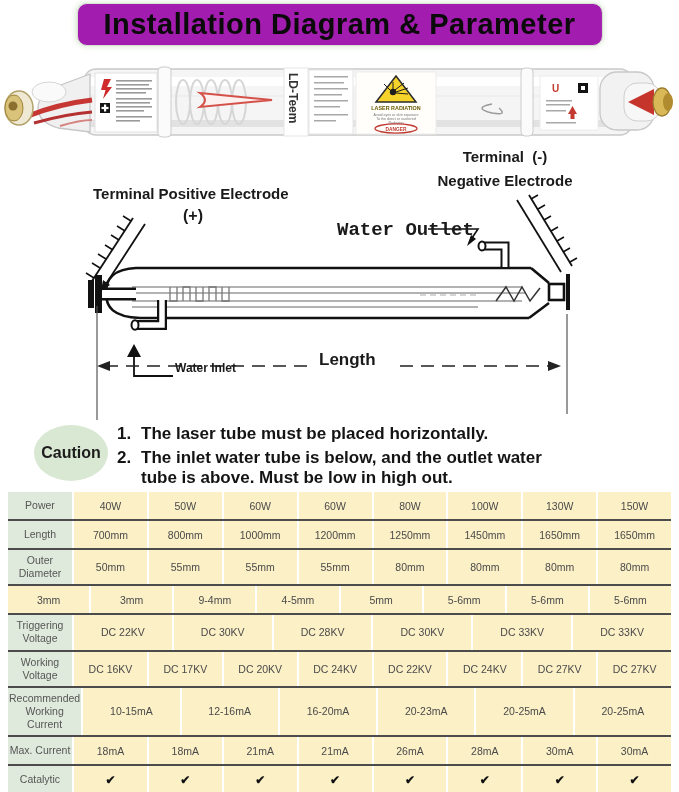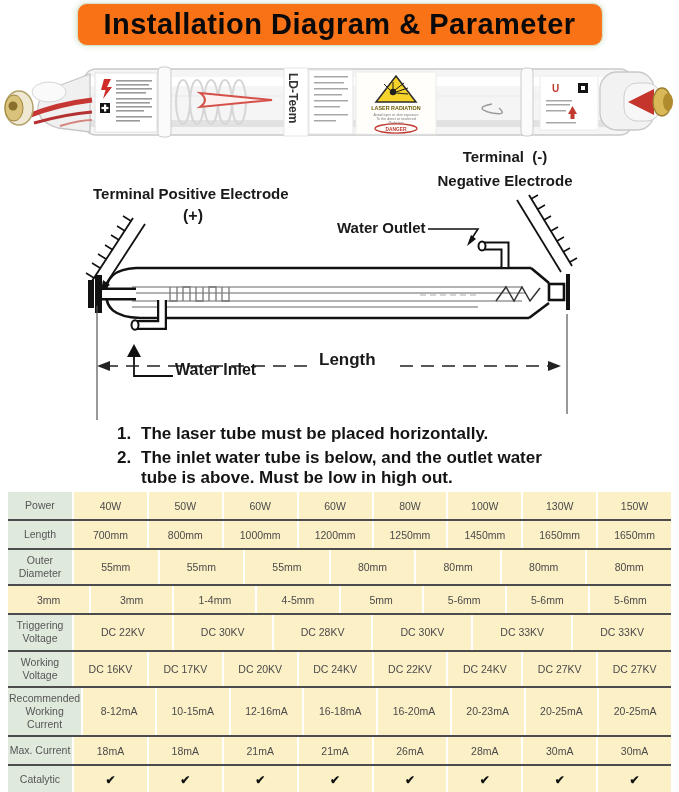--- a/index.html
+++ b/index.html
@@ -1,35 +1,35 @@
 <!DOCTYPE html>
 <html><head>
 <meta charset="utf-8">
 <style>
   html,body{margin:0;padding:0;background:#fff;}
   .page{position:relative;width:679px;height:792px;background:#ffffff;overflow:hidden;
         font-family:"Liberation Sans",sans-serif;color:#111;}
 
   
   .title-box{position:absolute;top:3px;left:50%;transform:translateX(-50%);
-    background:#f97316;border:1px solid #d7e3d1;box-shadow:0 0 6px #d3e4cb;
+    background:#a21caf;border:1px solid #d7e3d1;box-shadow:0 0 6px #d3e4cb;
     border-radius:10px;padding:4px 26px;white-space:nowrap;
     font-size:29px;font-weight:bold;letter-spacing:.5px;color:#0a0a0a;}
 
   
   .photo{position:absolute;top:56px;left:0;width:679px;height:94px;}
   .diagram{position:absolute;top:148px;left:0;width:679px;height:274px;}
   .diagram svg{position:absolute;top:0;left:0;}
   .dlabel{position:absolute;font-weight:bold;color:#1a1a1a;white-space:pre;}
   .dl-neg1{top:0px;left:420px;width:170px;text-align:center;font-size:15px;}
   .dl-neg2{top:24px;left:415px;width:180px;text-align:center;font-size:15px;}
   .dl-pos1{top:37px;left:93px;font-size:15px;}
   .dl-pos2{top:59px;left:93px;width:200px;text-align:center;font-size:16px;}
-  .dl-outlet{top:71px;left:337px;font-size:15px;}
-  .dl-inlet{top:213px;left:175px;font-size:16px;}
+  .dl-outlet{top:71px;left:337px;font-size:19px;font-family:Liberation Mono, monospace;}
+  .dl-inlet{top:213px;left:175px;font-size:12px;}
   .dl-length{top:202px;left:319px;font-size:17px;}
 
   
   .caution{position:absolute;top:418px;left:0;width:679px;height:74px;}
   .caution-badge{position:absolute;left:34px;top:7px;width:74px;height:56px;border-radius:50%;
     background:#d9e8d2;display:flex;align-items:center;justify-content:center;
     font-size:16px;font-weight:600;color:#1c1c1c;}
   .caution-items{position:absolute;left:117px;top:6px;width:460px;}
   .caution-item{display:flex;font-size:17px;font-weight:bold;color:#141414;line-height:1.22;margin-bottom:3px;}
   .caution-item .num{width:24px;flex:0 0 auto;}
@@ -254,20 +254,21 @@
     <div class="dlabel dl-neg1">Terminal  (-)</div>
     <div class="dlabel dl-neg2">Negative Electrode</div>
     <div class="dlabel dl-pos1">Terminal Positive Electrode</div>
     <div class="dlabel dl-pos2">(+)</div>
     <div class="dlabel dl-outlet">Water Outlet</div>
     <div class="dlabel dl-inlet">Water Inlet</div>
     <div class="dlabel dl-length">Length</div>
   </div>
 
   <div class="caution">
+    <div class="caution-badge">Caution</div>
     <div class="caution-items">
       <div class="caution-item">
         <span class="num">1.</span>
         <span class="txt">The laser tube must be placed horizontally.</span>
       </div>
       <div class="caution-item">
         <span class="num">2.</span>
         <span class="txt">The inlet water tube is below, and the outlet water tube is above. Must be low in high out.</span>
       </div>
     </div>
@@ -293,33 +294,34 @@
         <div class="vcell">1000mm</div>
         <div class="vcell">1200mm</div>
         <div class="vcell">1250mm</div>
         <div class="vcell">1450mm</div>
         <div class="vcell">1650mm</div>
         <div class="vcell">1650mm</div>
       </div>
       <div class="sep"></div>
       <div class="prow">
         <div class="lcell">Outer Diameter</div>
+        <div class="vcell">50mm</div>
         <div class="vcell">55mm</div>
         <div class="vcell">55mm</div>
         <div class="vcell">55mm</div>
         <div class="vcell">80mm</div>
         <div class="vcell">80mm</div>
         <div class="vcell">80mm</div>
         <div class="vcell">80mm</div>
       </div>
       <div class="sep"></div>
       <div class="prow">
         <div class="vcell">3mm</div>
         <div class="vcell">3mm</div>
-        <div class="vcell">1-4mm</div>
+        <div class="vcell">9-4mm</div>
         <div class="vcell">4-5mm</div>
         <div class="vcell">5mm</div>
         <div class="vcell">5-6mm</div>
         <div class="vcell">5-6mm</div>
         <div class="vcell">5-6mm</div>
       </div>
       <div class="sep"></div>
       <div class="prow">
         <div class="lcell">Triggering Voltage</div>
         <div class="vcell">DC 22KV</div>
@@ -337,24 +339,22 @@
         <div class="vcell">DC 20KV</div>
         <div class="vcell">DC 24KV</div>
         <div class="vcell">DC 22KV</div>
         <div class="vcell">DC 24KV</div>
         <div class="vcell">DC 27KV</div>
         <div class="vcell">DC 27KV</div>
       </div>
       <div class="sep"></div>
       <div class="prow">
         <div class="lcell">Recommended Working Current</div>
-        <div class="vcell">8-12mA</div>
         <div class="vcell">10-15mA</div>
         <div class="vcell">12-16mA</div>
-        <div class="vcell">16-18mA</div>
         <div class="vcell">16-20mA</div>
         <div class="vcell">20-23mA</div>
         <div class="vcell">20-25mA</div>
         <div class="vcell">20-25mA</div>
       </div>
       <div class="sep"></div>
       <div class="prow">
         <div class="lcell">Max. Current</div>
         <div class="vcell">18mA</div>
         <div class="vcell">18mA</div>

